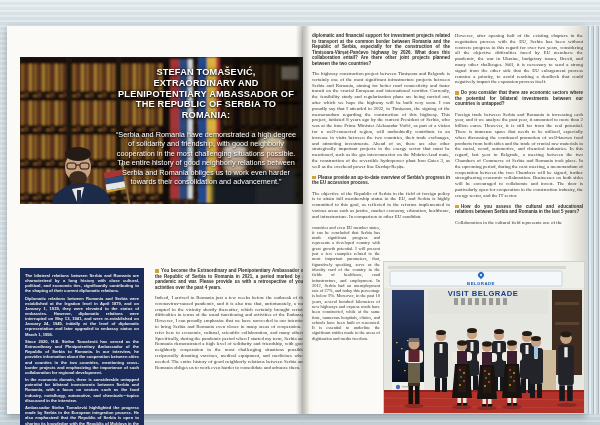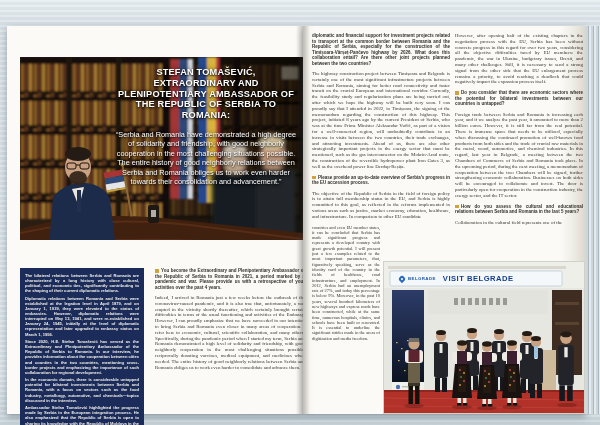--- a/index.html
+++ b/index.html
@@ -9,21 +9,21 @@
   .bg-stripes{position:absolute;inset:0;background:repeating-linear-gradient(180deg,rgba(255,255,255,.18) 0 2px,rgba(120,140,150,.06) 2px 5px);pointer-events:none;}
   .page{position:absolute;top:26px;height:388px;background:#fbfaf6;box-shadow:0 3px 7px rgba(40,60,70,.4);}
   .page-left{left:7px;width:296px;}
   .page-right{left:303px;width:283px;background:linear-gradient(90deg,#f3f2ec 0%,#fbfaf6 4%,#fbfaf6 91%,#ecebe3 96%,#d9d6cc 100%);}
   .fold{position:absolute;left:296px;top:26px;width:14px;height:388px;z-index:6;
     background:linear-gradient(90deg,rgba(60,50,40,0) 0%,rgba(60,50,40,.20) 42%,rgba(80,70,60,.30) 55%,rgba(60,50,40,0) 100%);}
   .curl{position:absolute;left:586px;top:26px;width:14px;height:388px;
     background:repeating-linear-gradient(90deg,#cdd6db 0 2px,#a9b8c0 2px 3px,#e4eaee 3px 5px);}
 
   
-  .hero{position:absolute;left:13px;top:31px;width:283px;height:183px;background:#241a13;overflow:hidden;}
+  .hero{position:absolute;left:13px;top:31px;width:283px;height:147px;background:#241a13;overflow:hidden;}
   .hero-text{position:absolute;left:94px;top:10px;width:184px;text-align:center;color:#ffffff;z-index:3;}
   .hero-title{font-size:9.2px;line-height:10.8px;font-weight:800;letter-spacing:.2px;text-transform:uppercase;
     text-shadow:0 1px 2px rgba(0,0,0,.9),0 0 4px rgba(0,0,0,.6);}
   .hero-quote{margin-top:9px;font-size:7.3px;line-height:9.4px;font-weight:400;
     text-shadow:0 1px 2px rgba(0,0,0,.9),0 0 4px rgba(0,0,0,.6);}
 
   
   .intro-box{position:absolute;left:13px;top:242px;width:124px;height:170px;background:#1c2c5a;
     color:#f3f0e8;padding:5px 5px;box-sizing:border-box;overflow:hidden;}
   .intro-box p{margin:0 0 2.5px;font-size:4.1px;line-height:5.1px;font-weight:bold;text-align:justify;}
@@ -33,21 +33,21 @@
   .lp-col2{left:148px;top:242px;width:150px;height:172px;display:flex;flex-direction:column;}
   .rp-col1{left:312px;top:33px;width:138px;height:381px;}
   .rp-col2{left:455px;top:33px;width:128px;height:230px;}
   .q{font-size:4.5px;line-height:5.5px;font-weight:bold;color:#33302b;text-align:justify;margin:0 0 5px;}
   .bullet{display:inline-block;width:3.5px;height:3.5px;background:#d2a23c;margin-right:2.5px;vertical-align:middle;}
   .a{font-family:"Liberation Serif",serif;font-size:4.9px;line-height:5.8px;color:#38332d;text-align:justify;margin:0 0 5px;}
   .a-narrow{width:68px;}
 
   
   .booth{position:absolute;left:384px;top:262px;width:200px;height:151px;overflow:hidden;background:#e7e7e2;box-shadow:0 0 0 1px #d2d1c8;}
-  .visit-banner{position:absolute;left:10px;top:10px;width:164px;height:13px;display:flex;align-items:center;gap:3px;padding-left:5px;z-index:3;}
+  .visit-banner{position:absolute;left:10px;top:10px;width:164px;height:13px;display:flex;align-items:center;gap:3px;padding-left:5px;z-index:3;flex-direction:column;}
   .pin{width:6px;height:6px;border-radius:50% 50% 50% 0;background:#2a6bc4;transform:rotate(-45deg);flex:0 0 auto;position:relative;}
   .pin::after{content:"";position:absolute;left:2px;top:2px;width:2px;height:2px;border-radius:50%;background:#fff;}
   .banner-brand{font-size:4.4px;font-weight:bold;color:#1d5aa8;letter-spacing:.4px;}
   .banner-headline{font-size:7.6px;font-weight:800;color:#153f8e;letter-spacing:.5px;margin-left:4px;}
 </style>
 </head>
 <body>
 
 <div id="canvas">
   <div class="bg-stripes"></div>

